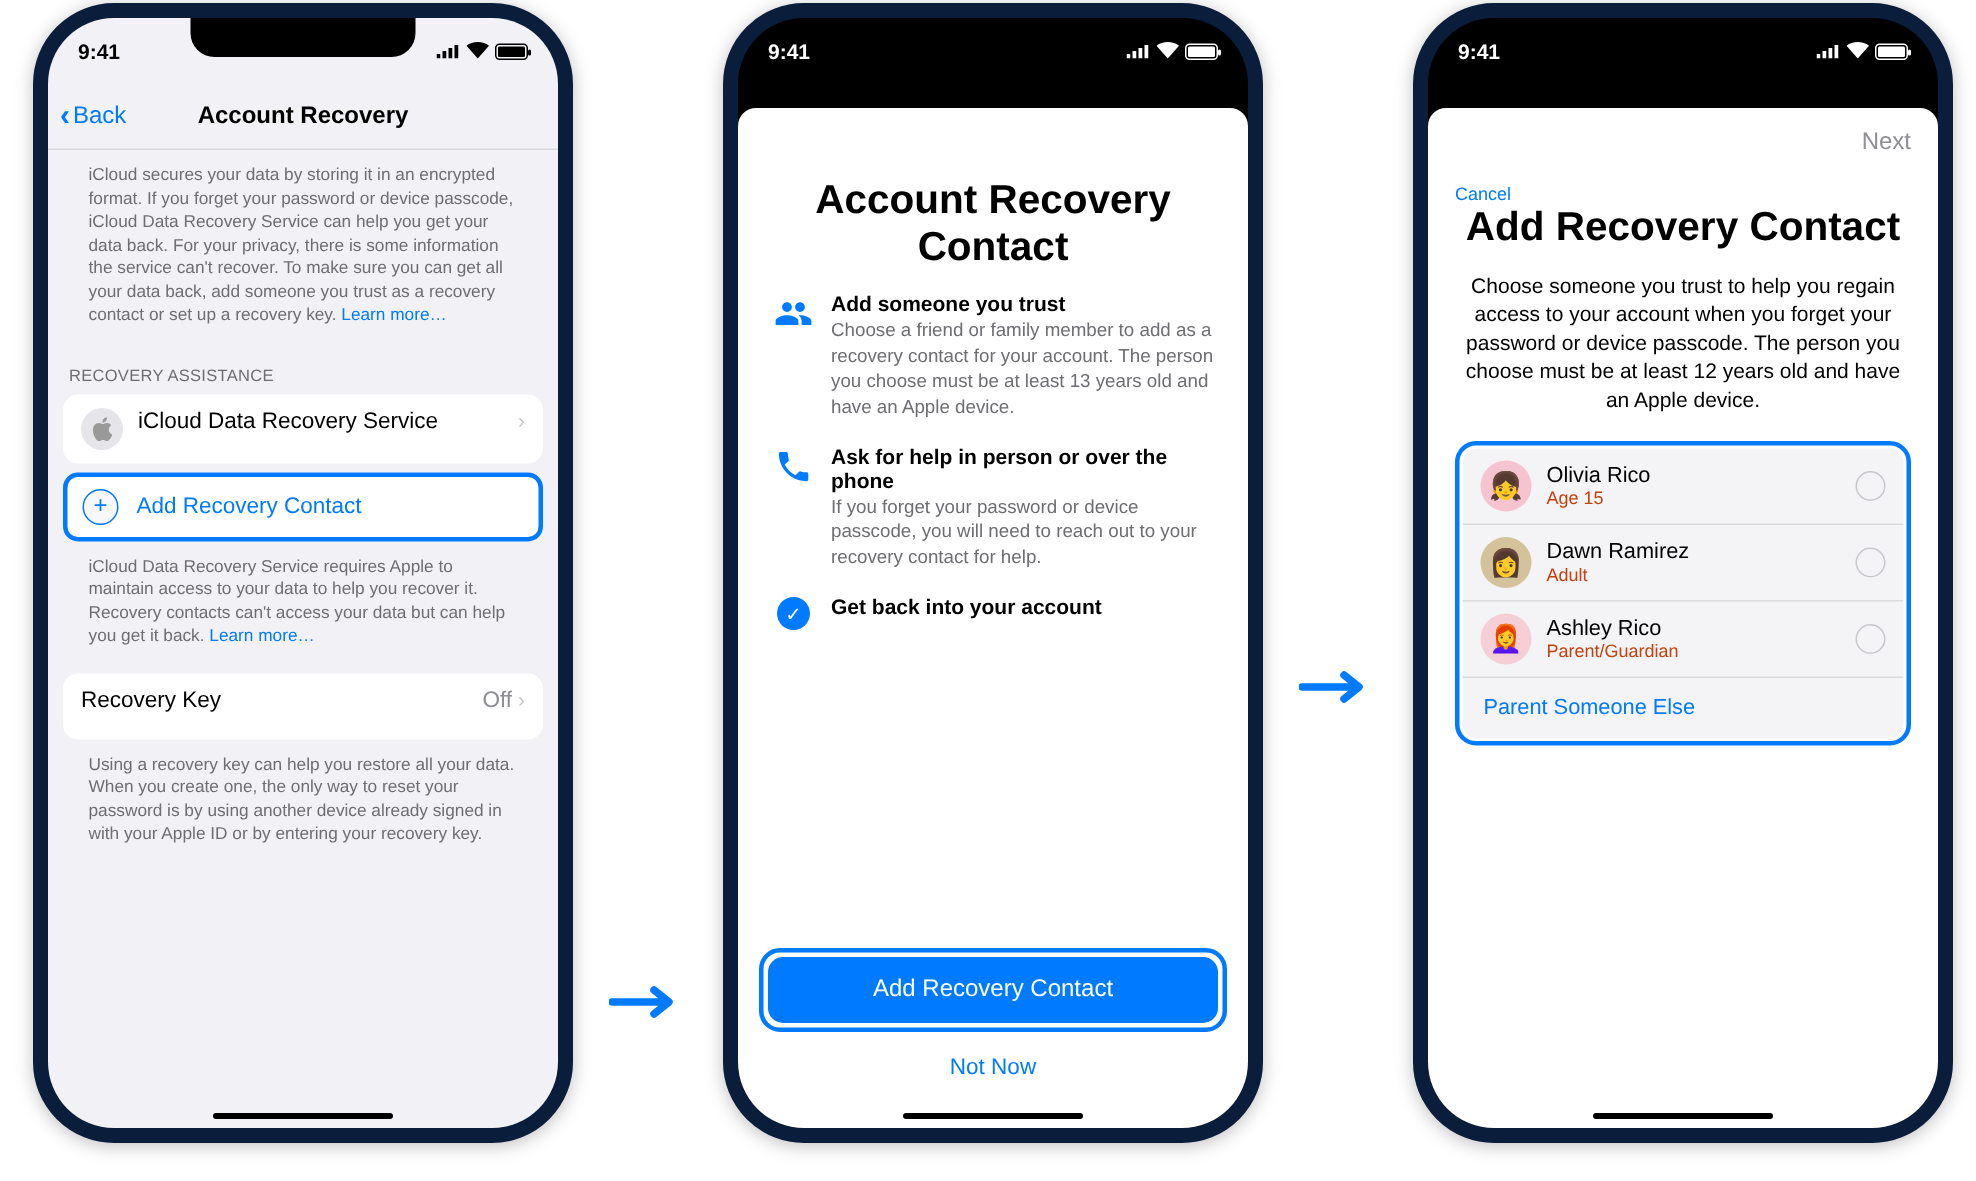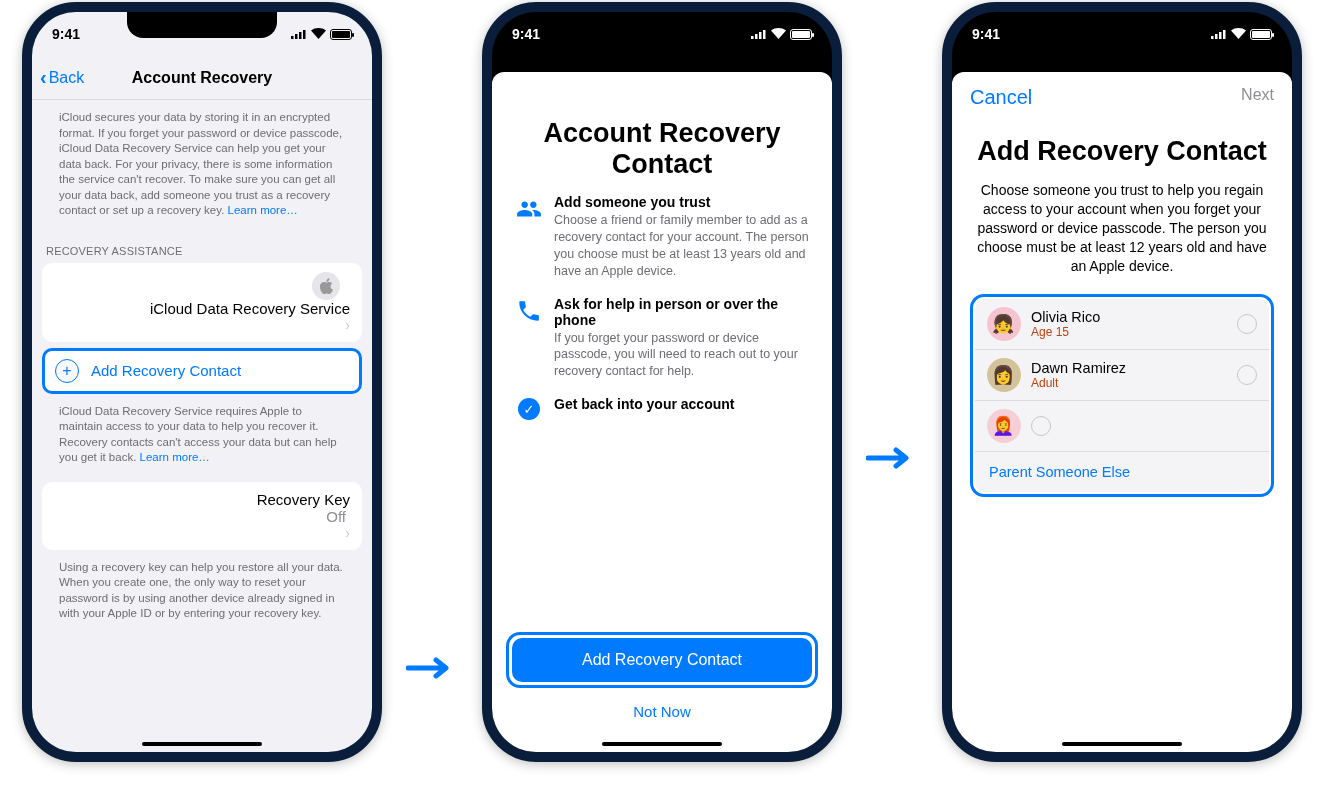--- a/index.html
+++ b/index.html
@@ -57,37 +57,37 @@
   }
   .nav-back { position: absolute; left: 8px; color: #007aff; display: flex; align-items: center; font-size: 16px; }
   .nav-title { font-weight: 600; font-size: 16px; }
   .chev-left { font-size: 20px; font-weight: 600; margin-right: 2px; }
 
   .desc { font-size: 11.5px; color: #6d6d72; padding: 10px 27px 8px; line-height: 1.35; }
   .desc a { color: #007aff; text-decoration: none; }
   .section-header { font-size: 11px; color: #6d6d72; padding: 18px 14px 6px; text-transform: uppercase; letter-spacing: 0.2px; }
 
   .cell-group { margin: 0 10px; background: #fff; border-radius: 10px; overflow: hidden; }
-  .cell { display: flex; align-items: flex-end; padding: 9px 12px; border-bottom: 0.5px solid rgba(0,0,0,0.1); min-height: 44px; position: relative; flex-direction: column; }
+  .cell { display: flex; align-items: flex-start; padding: 9px 12px; border-bottom: 0.5px solid rgba(0,0,0,0.1); min-height: 44px; position: relative; }
   .cell:last-child { border-bottom: none; }
   .cell-icon { width: 28px; height: 28px; border-radius: 14px; background: #e5e5ea; display: flex; align-items: center; justify-content: center; margin-right: 10px; }
   .cell-text { flex: 1; font-size: 15px; }
   .cell-chevron { color: #c7c7cc; font-size: 14px; }
   .cell-value { color: #8e8e93; font-size: 15px; margin-right: 4px; }
 
   .highlight-cell {
     margin: 6px 10px 0; background: #fff; border-radius: 10px;
     border: 3px solid #007aff; padding: 8px 10px;
     display: flex; align-items: center;
   }
   .plus-icon { width: 24px; height: 24px; border-radius: 12px; border: 1.5px solid #007aff; display: flex; align-items: center; justify-content: center; color: #007aff; font-size: 16px; margin-right: 12px; background: #f8f8fa; }
   .highlight-cell .cell-text { color: #007aff; }
   .sheet { position: absolute; top: 60px; bottom: 0; left: 0; right: 0; background: #fff; border-radius: 12px 12px 0 0; padding: 20px 18px 0; }
   .sheet-nav { position: absolute; top: 60px; left: 0; right: 0; display: flex; justify-content: space-between; padding: 14px 18px; z-index: 5; }
-  .sheet-nav .left { color: #007aff; font-size: 20px; }
+  .sheet-nav .left { color: #007aff; font-size: 12px; margin-top: 36px; }
   .sheet-nav .right { color: #8e8e93; font-size: 16px; }
 
   .big-title { font-size: 27px; font-weight: 700; text-align: center; margin: 26px 0 14px; line-height: 1.15; }
   .sub-desc { font-size: 14px; text-align: center; padding: 0 6px 18px; line-height: 1.35; }
 
   .info-row { display: flex; margin: 10px 0 16px; }
   .info-icon { width: 38px; display: flex; justify-content: center; padding-top: 2px; color: #007aff; font-size: 22px; }
   .info-body { flex: 1; padding-left: 6px; }
   .info-title { font-size: 14px; font-weight: 600; margin-bottom: 2px; }
   .info-text { font-size: 12.5px; color: #6d6d72; line-height: 1.35; }
@@ -329,20 +329,24 @@
           <div class="contact-cell">
             <div class="avatar av2">👩</div>
             <div style="flex:1">
               <div class="contact-name">Dawn Ramirez</div>
               <div class="contact-sub">Adult</div>
             </div>
             <div class="radio"></div>
           </div>
           <div class="contact-cell">
             <div class="avatar av3">👩‍🦰</div>
+            <div style="flex:1">
+              <div class="contact-name">Ashley Rico</div>
+              <div class="contact-sub">Parent/Guardian</div>
+            </div>
             <div class="radio"></div>
           </div>
           <div class="choose-else">Parent Someone Else</div>
         </div>
       </div>
       <div class="home-indicator"></div>
     </div>
   </div>
 </div>
 

